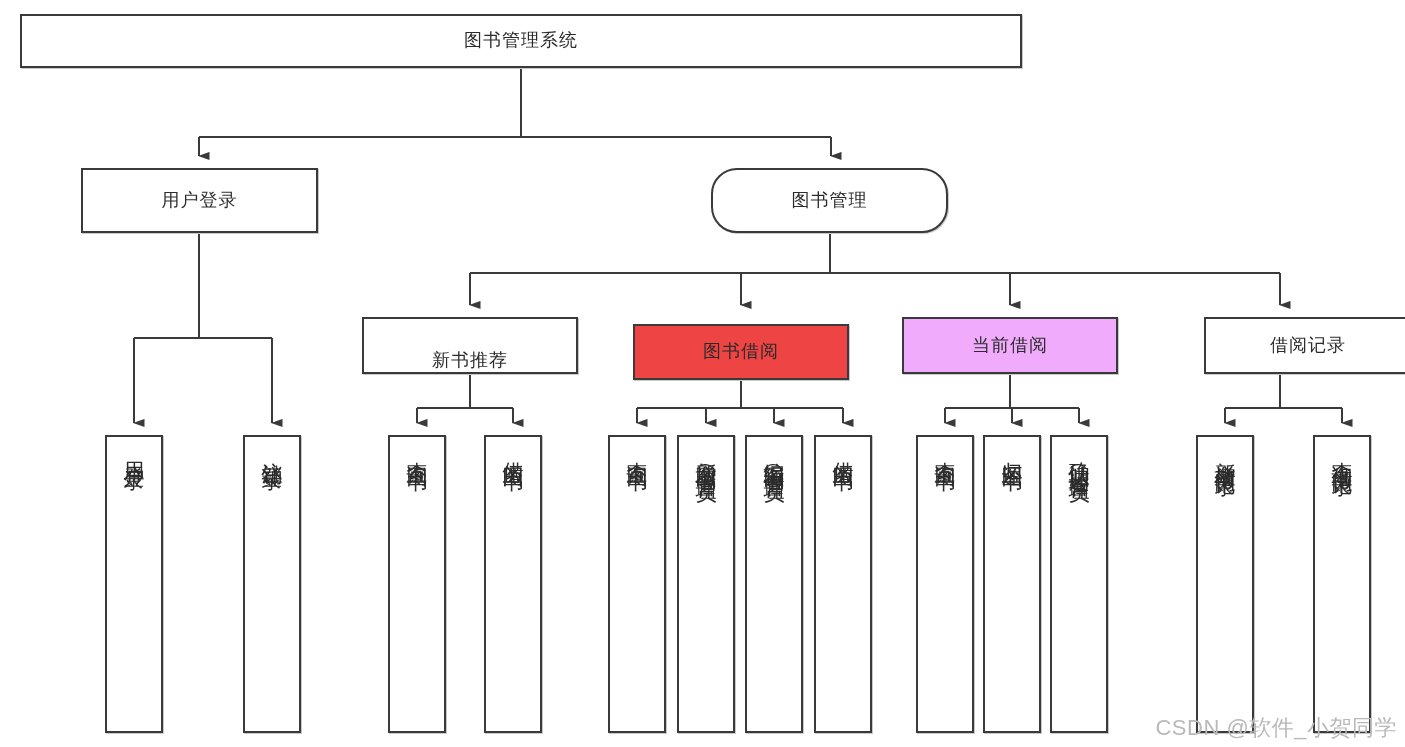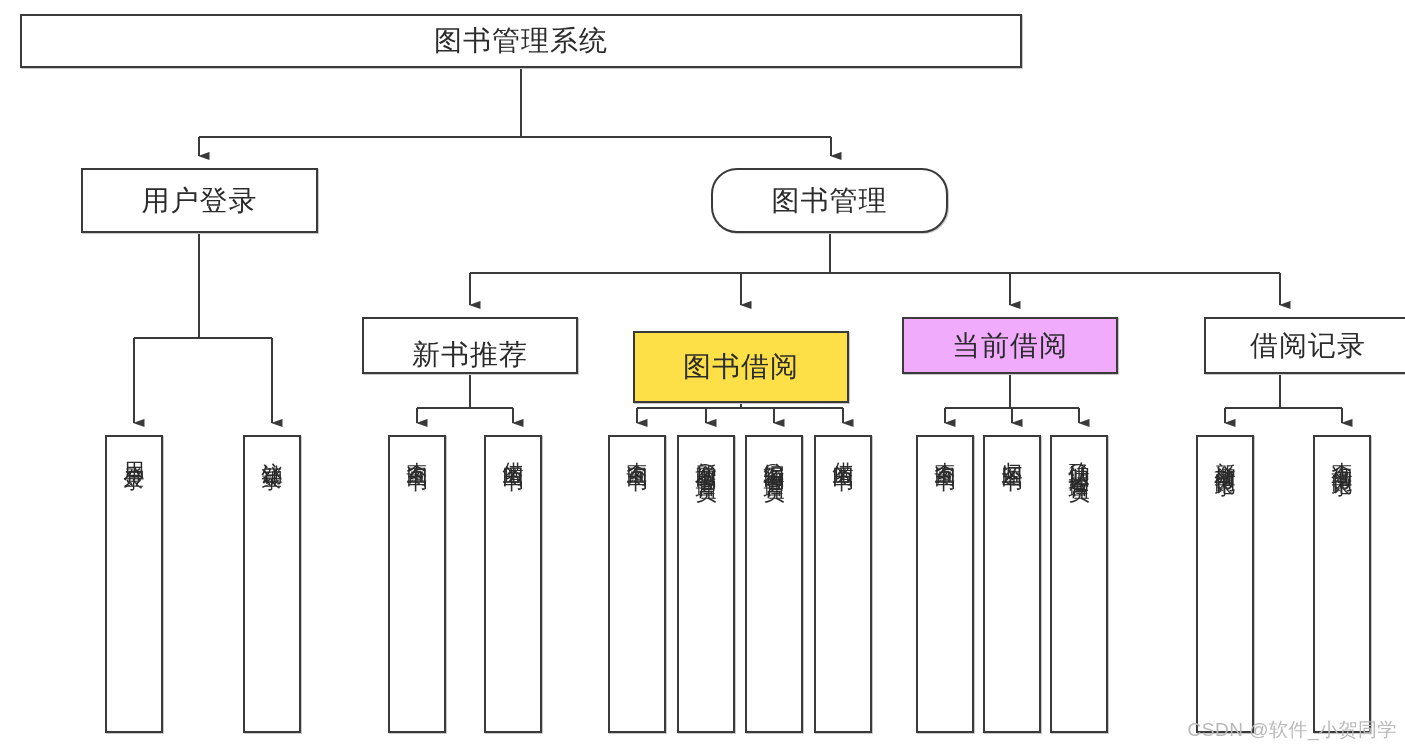--- a/index.html
+++ b/index.html
@@ -31,21 +31,21 @@
     box-sizing: border-box;
     background: #ffffff;
     border: 2px solid #3a3a3a;
     box-shadow: 1px 1px 0 0 #c9c9c9;
     display: flex;
     align-items: center;
     justify-content: center;
     color: #2b2b2b;
   }
   .node.horizontal {
-    font-size: 28px;
+    font-size: 18px;
     letter-spacing: 1px;
     line-height: 1.2;
     white-space: nowrap;
   }
   .node.vertical {
     font-size: 21px;
     align-items: flex-start;
     justify-content: center;
     padding-top: 8px;
   }
@@ -57,21 +57,21 @@
     white-space: nowrap;
     display: block;
   }
   .vlabel, .hlabel {
     user-select: none;
   }
   #watermark {
     position: absolute;
     right: 8px;
     bottom: 4px;
-    font-size: 19px;
+    font-size: 22px;
     color: #b9b9b9;
     letter-spacing: 0.5px;
     white-space: nowrap;
   }
 </style>
 </head>
 <body>
 
 <div id="diagram-root">
 
@@ -133,21 +133,21 @@
   <div class="node horizontal" style="left: 81px; top: 168px; width: 237px; height: 65px; border-color: rgb(58, 58, 58); background: rgb(255, 255, 255); color: rgb(43, 43, 43);">
     <span class="hlabel">用户登录</span>
   </div>
   <div class="node horizontal" style="left: 711px; top: 168px; width: 237px; height: 65px; border-color: rgb(58, 58, 58); background: rgb(255, 255, 255); color: rgb(43, 43, 43); border-radius: 26px;">
     <span class="hlabel">图书管理</span>
   </div>
 
   <div class="node horizontal" style="left: 362px; top: 317px; width: 216px; height: 57px; border-color: rgb(58, 58, 58); background: rgb(255, 255, 255); color: rgb(43, 43, 43); align-items: flex-end;">
     <span class="hlabel">新书推荐</span>
   </div>
-  <div class="node horizontal" style="left: 633px; top: 331px; width: 216px; height: 72px; border-color: rgb(58, 58, 58); background: #fde047; color: rgb(43, 43, 43);">
+  <div class="node horizontal" style="left: 633px; top: 324px; width: 216px; height: 56px; border-color: rgb(58, 58, 58); background: #ef4444; color: rgb(43, 43, 43);">
     <span class="hlabel">图书借阅</span>
   </div>
   <div class="node horizontal" style="left: 902px; top: 317px; width: 216px; height: 57px; border-color: rgb(58, 58, 58); background: #f0abfc; color: rgb(43, 43, 43);">
     <span class="hlabel">当前借阅</span>
   </div>
   <div class="node horizontal" style="left: 1204px; top: 317px; width: 208px; height: 57px; border-color: rgb(58, 58, 58); background: rgb(255, 255, 255); color: rgb(43, 43, 43);">
     <span class="hlabel">借阅记录</span>
   </div>
 
   <div class="node vertical" style="left: 105px; top: 435px; width: 58px; height: 298px; border-color: rgb(58, 58, 58); background: rgb(255, 255, 255); color: rgb(43, 43, 43);">

